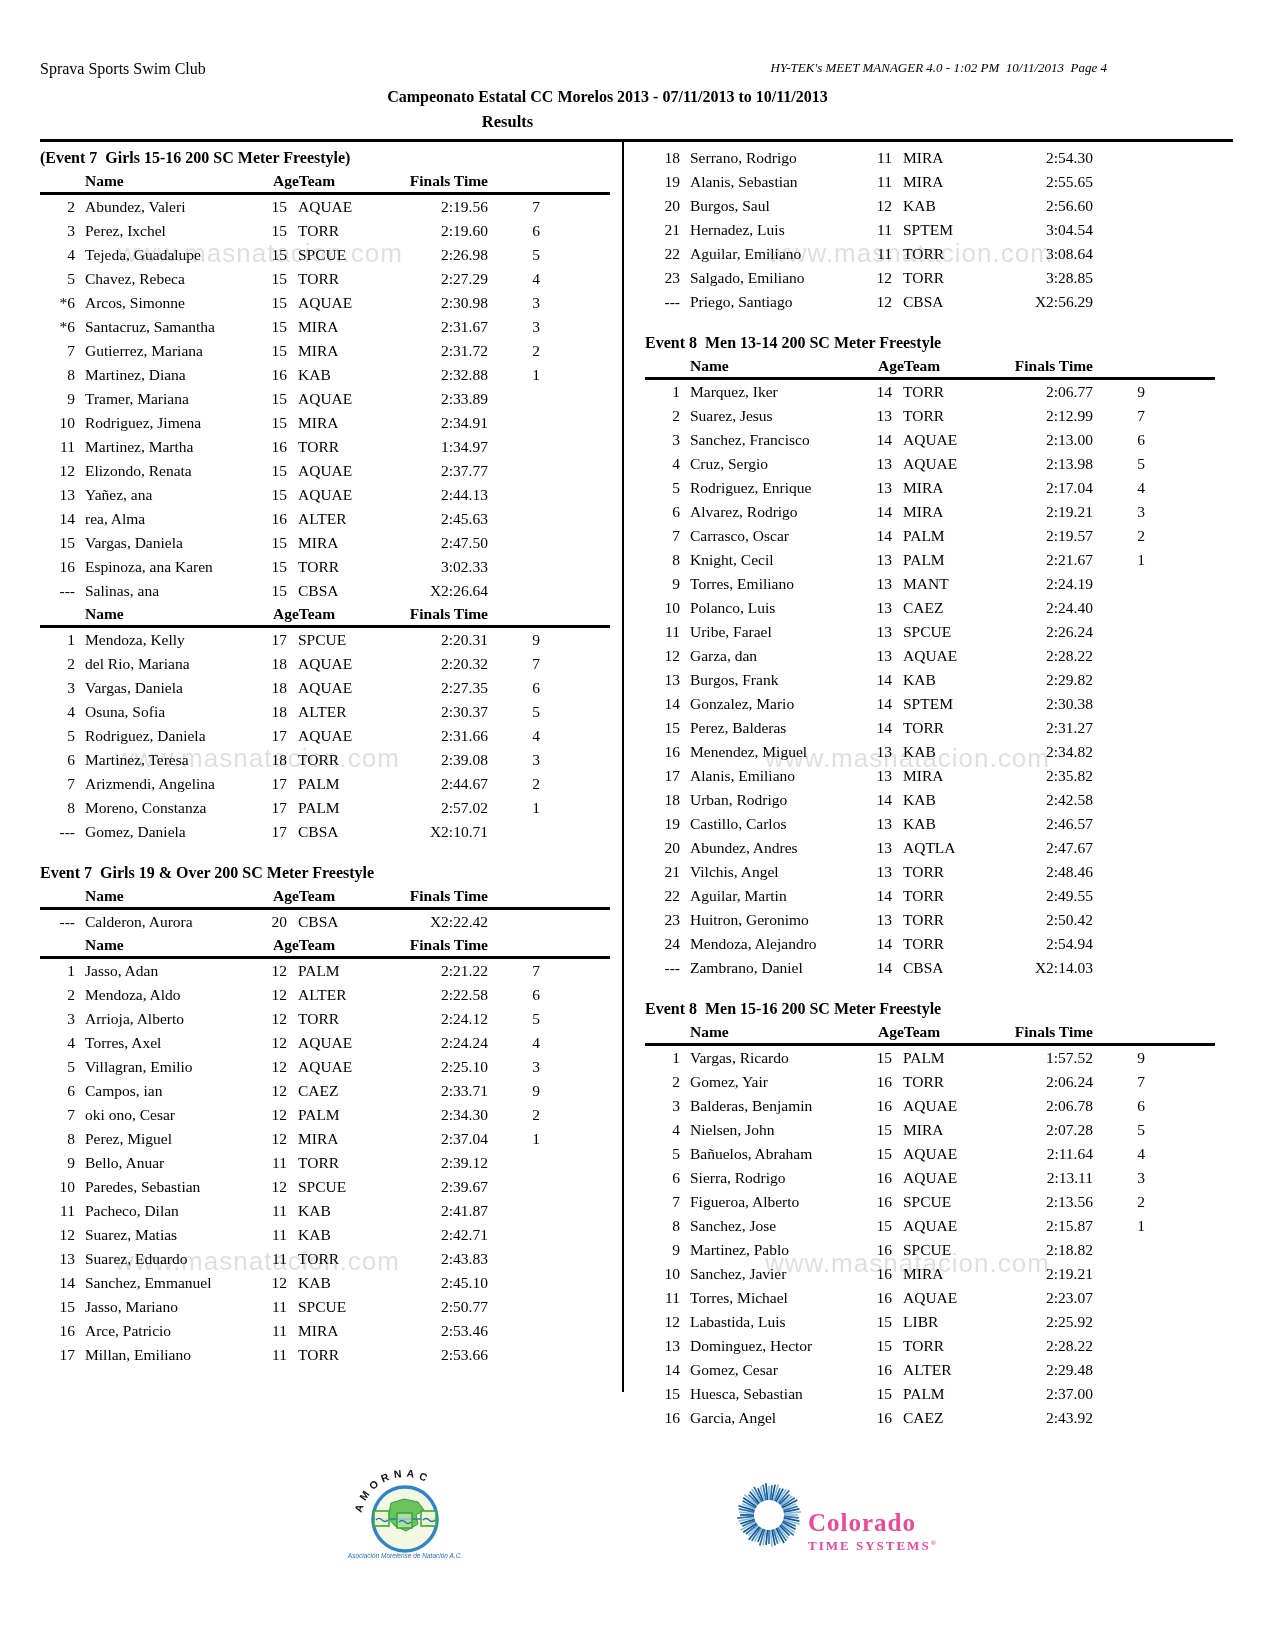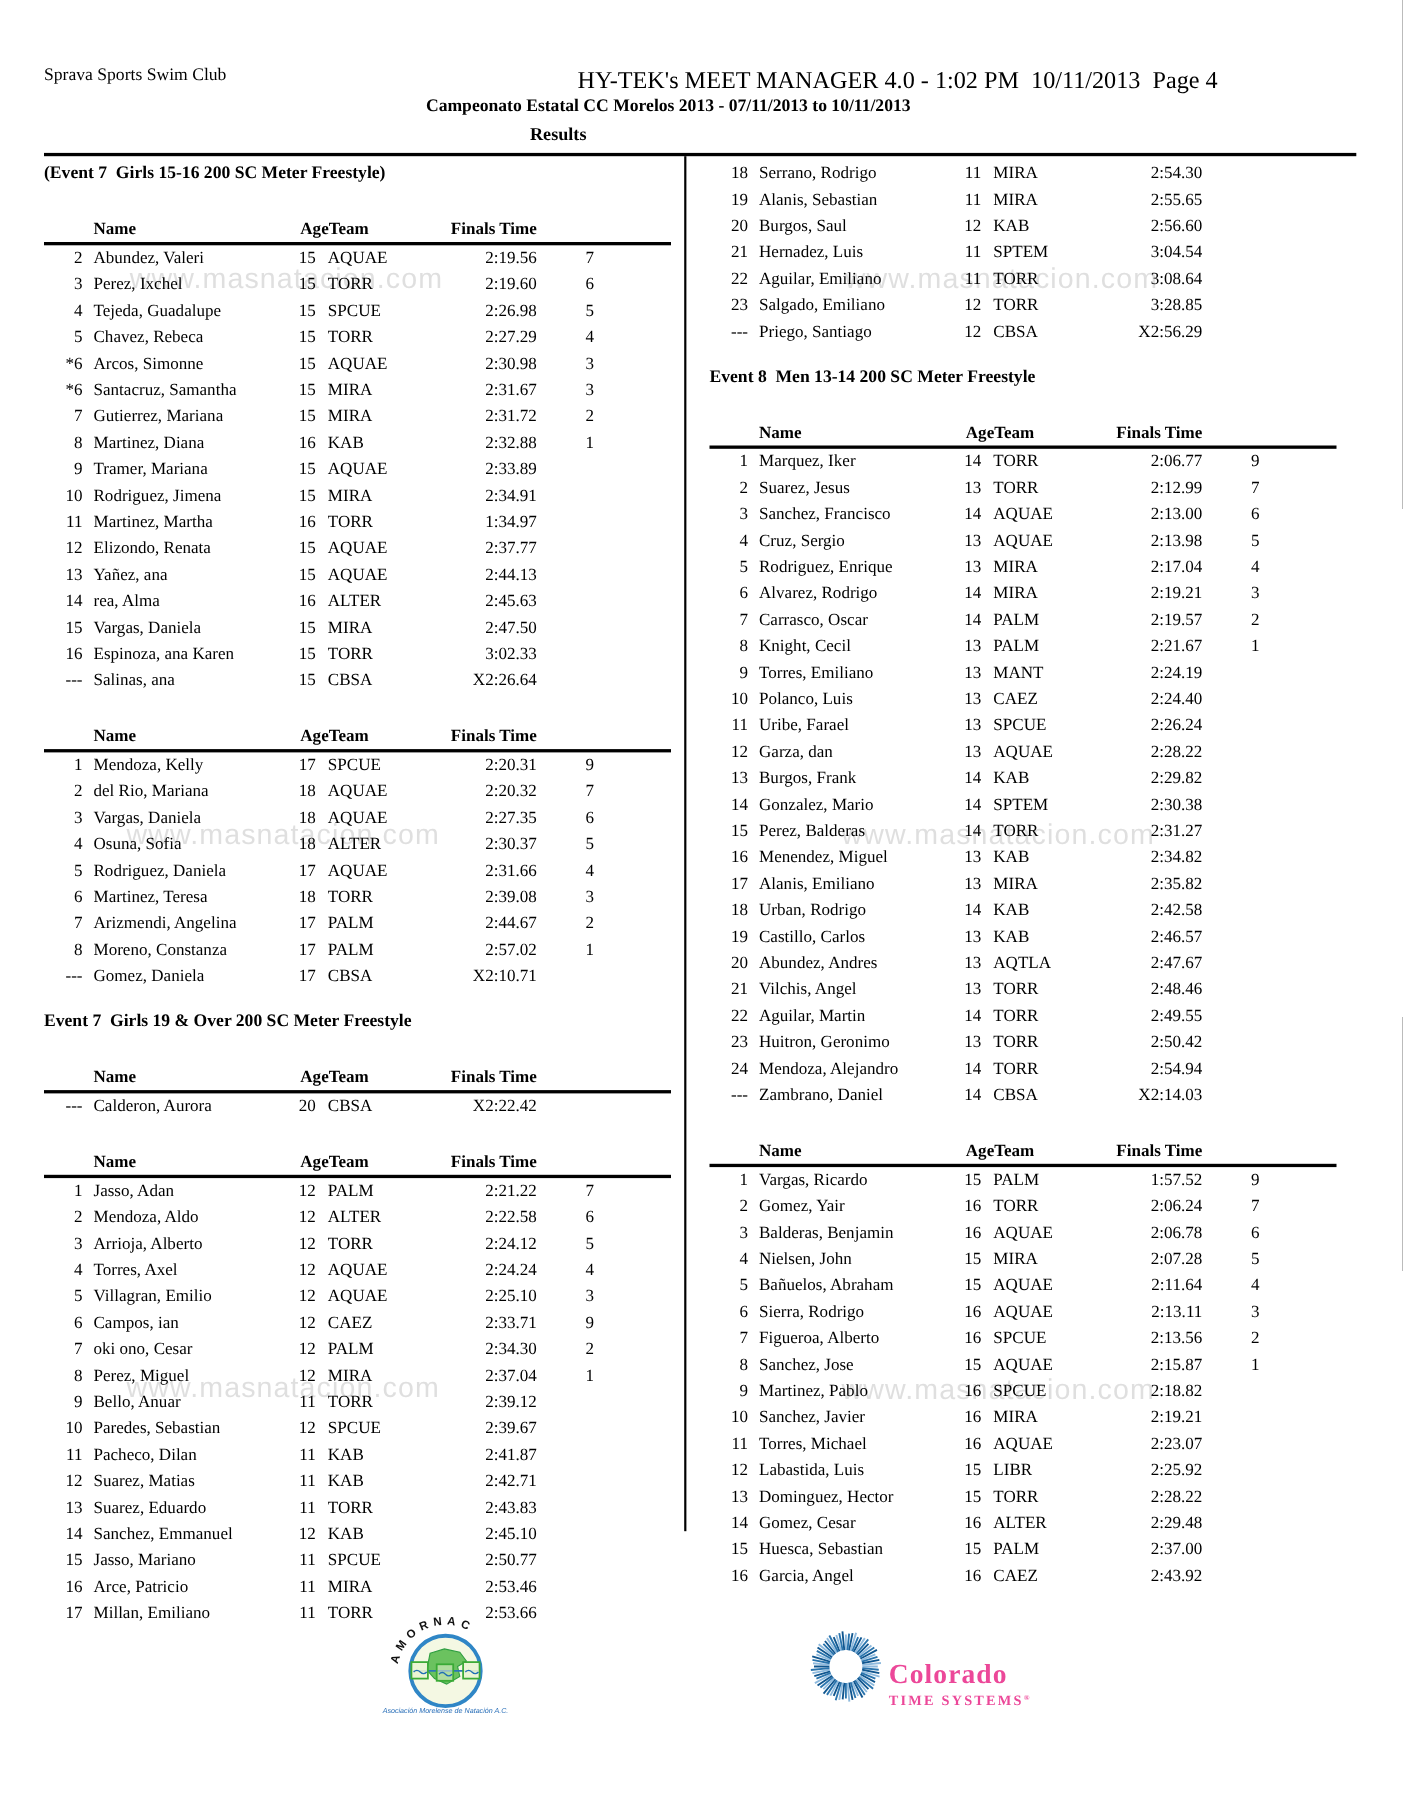--- a/index.html
+++ b/index.html
@@ -1,33 +1,33 @@
 <!DOCTYPE html>
 <html><head>
 <meta charset="utf-8">
 <style>
   html,body{margin:0;padding:0;background:#888;}
   #page{position:relative;width:1275px;height:1650px;background:#ffffff;margin:0 auto;
         font-family:"Liberation Serif","DejaVu Serif",serif;color:#000;overflow:hidden;}
   
   .club{position:absolute;left:40px;top:60px;font-size:16px;}
-  .meta{position:absolute;right:168px;top:60px;font-size:22px;white-space:pre;}
+  .meta{position:absolute;right:168px;top:60px;font-size:13px;white-space:pre;font-style:italic;}
   .meet-title{position:absolute;left:0;top:88px;width:1215px;text-align:center;font-weight:bold;font-size:16px;}
   .results-label{position:absolute;left:0;top:112px;width:1015px;text-align:center;font-weight:bold;font-size:16.5px;}
   .results-rule{position:absolute;left:40px;top:139px;width:1193px;height:3px;background:#000;}
   .col-divider{position:absolute;left:622px;top:142px;width:2px;height:1250px;background:#000;}
   
   .watermark{position:absolute;font-family:"Liberation Sans","DejaVu Sans",sans-serif;
              font-size:26px;letter-spacing:1px;color:rgba(185,185,185,0.45);z-index:0;white-space:pre;}
   
   .col{position:absolute;top:146px;width:570px;z-index:1;}
   .col.left{left:40px;} .col.right{left:645px;}
   .event-title{font-weight:bold;font-size:16px;line-height:24px;margin-top:17px;white-space:pre-wrap;}
   .section:first-child .event-title{margin-top:0;}
-  .col-header{display:flex;line-height:22px;height:22px;border-bottom:3px solid #000;font-weight:bold;font-size:15.5px;margin-top:28px;}
+  .col-header{display:flex;line-height:22px;height:22px;border-bottom:3px solid #000;font-weight:bold;font-size:15.5px;}
   .col-header .h-sp1{width:35px;}
   .col-header .h-name{flex:1;margin-left:10px;}
   .col-header .h-ageteam{width:137px;padding-left:12px;box-sizing:border-box;}
   .col-header .h-finals{width:90px;text-align:right;}
   .col-header .h-sp2{width:122px;}
   .result-row{display:flex;line-height:24px;font-size:15.5px;}
   .result-row .place{width:35px;text-align:right;white-space:pre;}
   .result-row .name{flex:1;margin-left:10px;white-space:pre;}
   .result-row .age{width:26px;text-align:right;}
   .result-row .team{width:100px;margin-left:11px;}
@@ -877,20 +877,21 @@
     <span class="name">Zambrano, Daniel</span>
     <span class="age">14</span>
     <span class="team">CBSA</span>
     <span class="time">X2:14.03</span>
     <span class="points"></span>
     <span class="tail"></span>
   </div>
 </div>
 
   <div class="section">
+    <div class="event-title">Event 8  Men 15-16 200 SC Meter Freestyle</div>
     <div class="col-header">
       <span class="h-sp1"></span>
       <span class="h-name">Name</span>
       <span class="h-ageteam">AgeTeam</span>
       <span class="h-finals">Finals Time</span>
       <span class="h-sp2"></span>
     </div>
 
   <div class="result-row">
     <span class="place">1</span>

